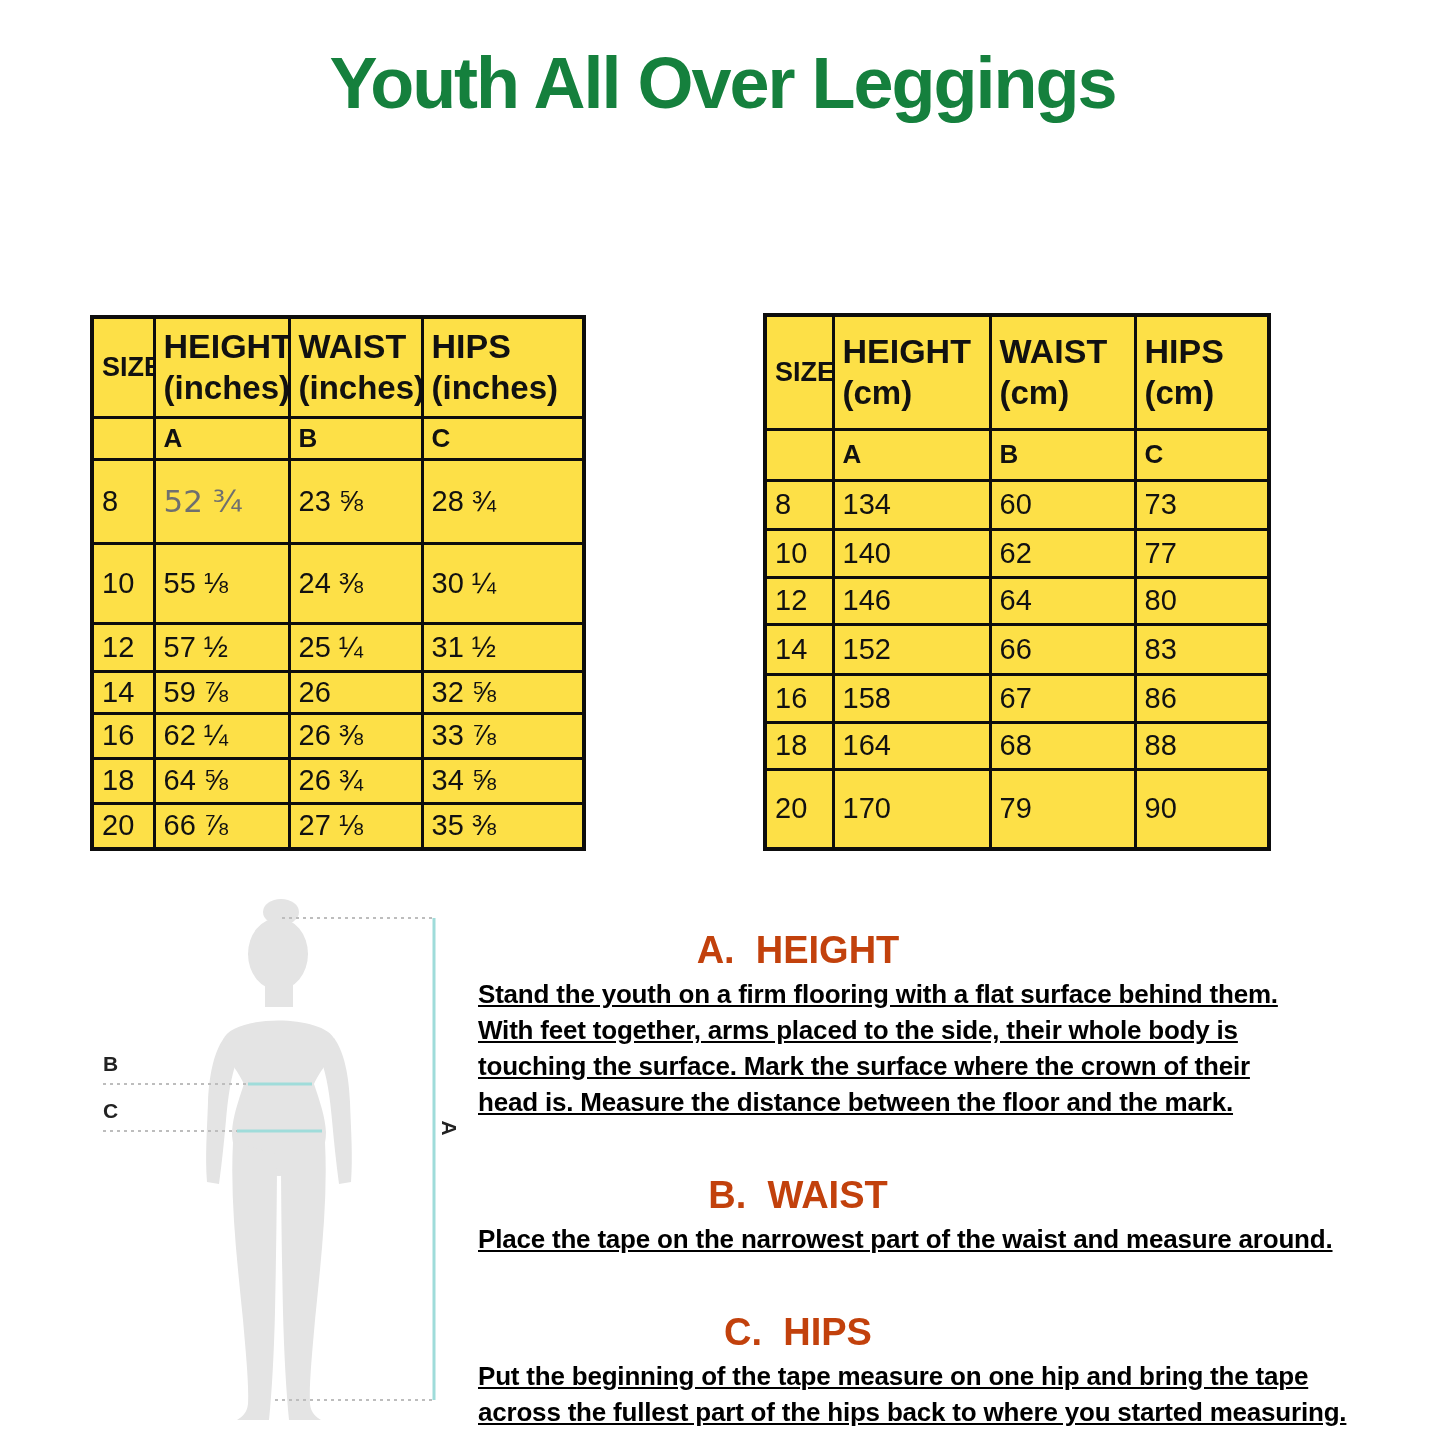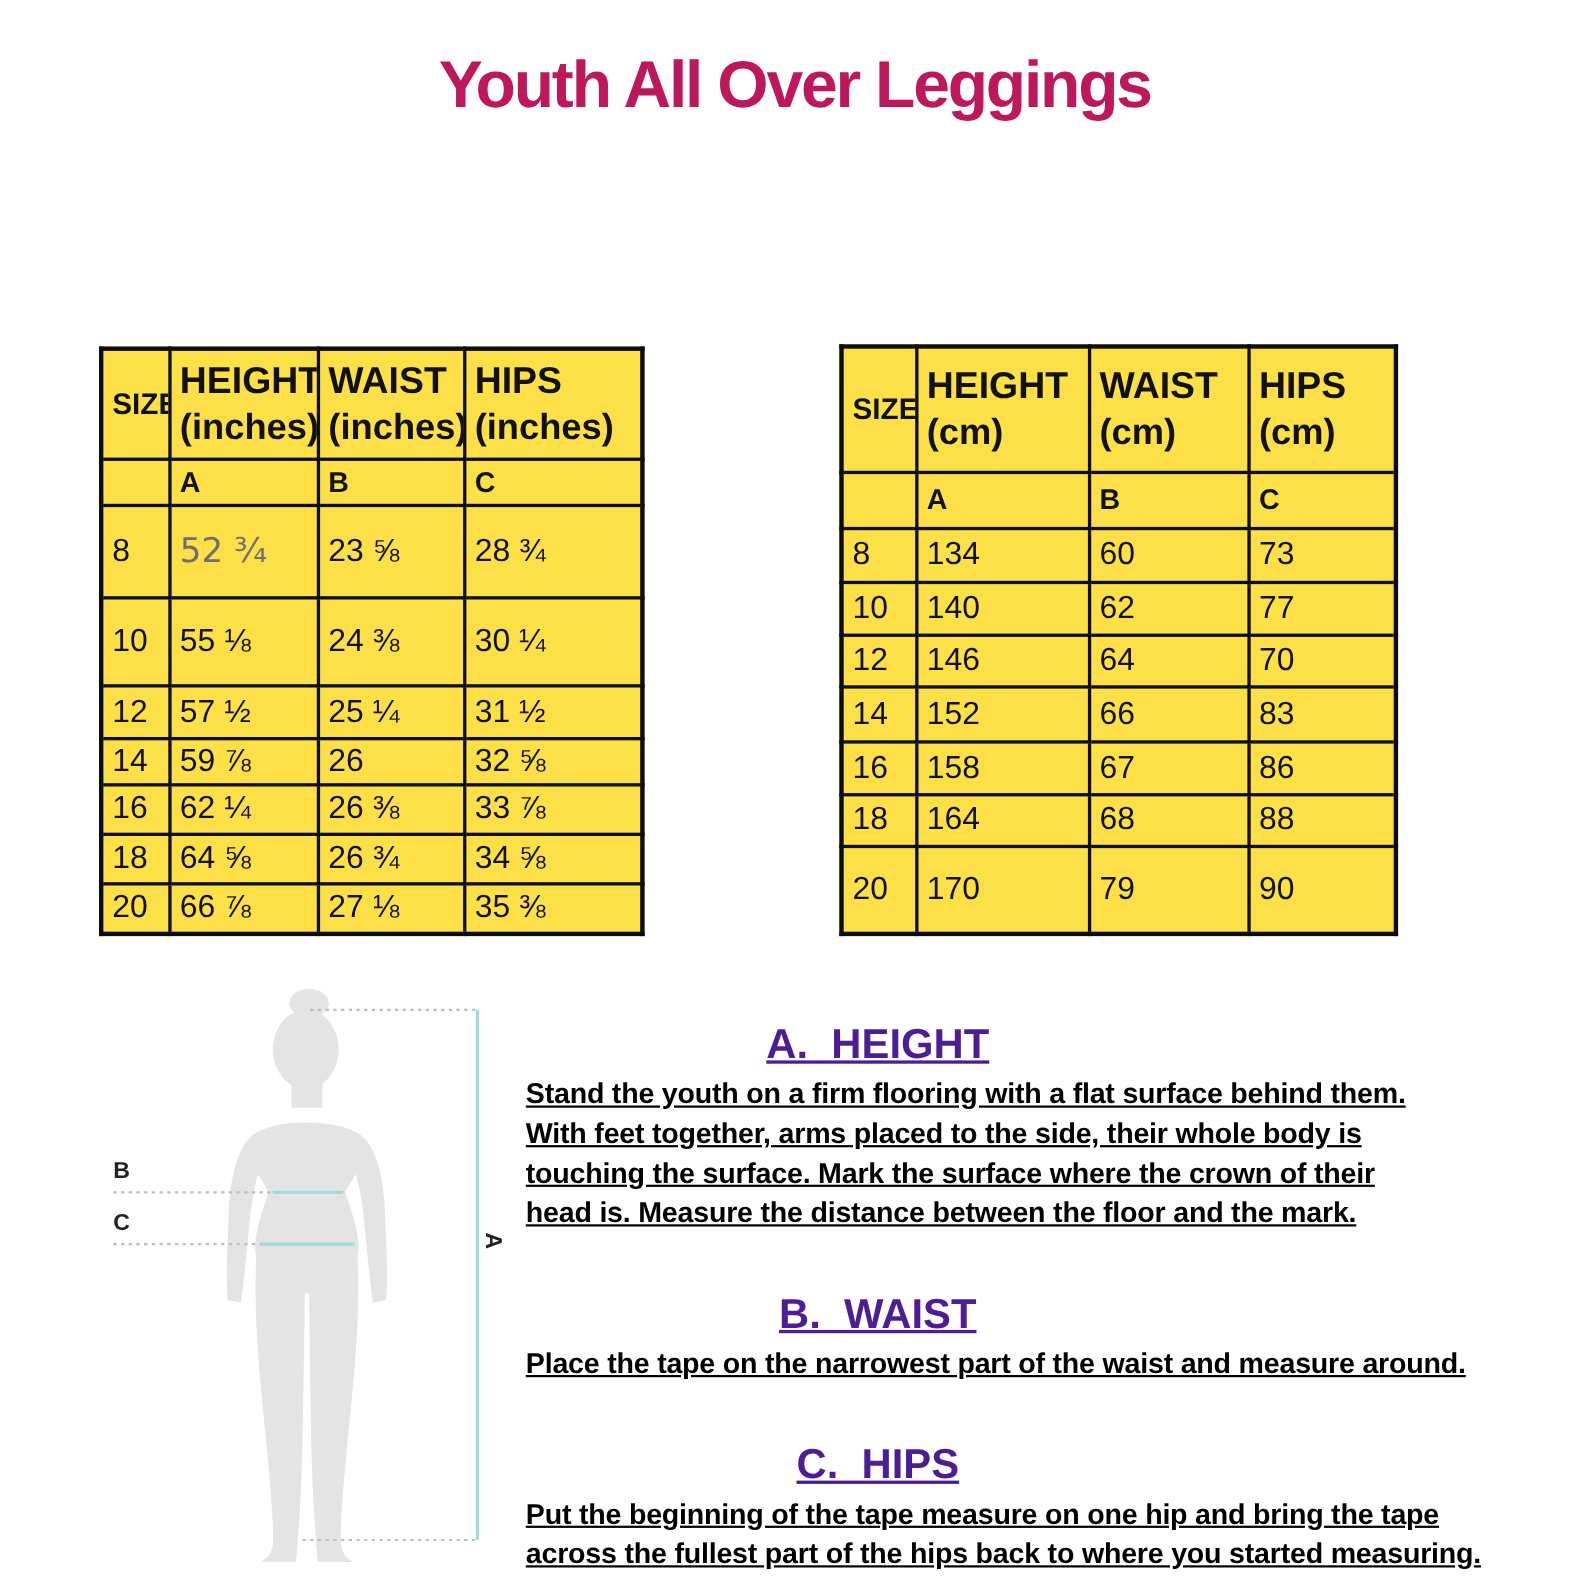--- a/index.html
+++ b/index.html
@@ -4,21 +4,21 @@
 <style>
   html,body { margin:0; padding:0; background:#fff; }
   .page {
     position:relative; width:1445px; height:1445px; background:#ffffff;
     font-family:"Liberation Sans", sans-serif; color:#111; overflow:hidden;
   }
 
   
   .title {
     position:absolute; top:42px; left:0; width:100%; margin:0;
-    text-align:center; font-size:60px; font-weight:800; letter-spacing:-2px; color:#be185d;
+    text-align:center; font-size:72px; font-weight:800; letter-spacing:-2px; color:#15803d;
   }
   .subtitle {
     position:absolute; top:198px; left:0; width:100%;
     text-align:center; font-size:30px; font-weight:400; letter-spacing:1.5px; color:#111;
   }
 
   
   .size-table {
     position:absolute; border-collapse:collapse; table-layout:fixed; background:#fde047;
     border:4px solid #0d0d0d;
@@ -66,21 +66,21 @@
   .diagram { position:absolute; left:60px; top:890px; width:420px; height:555px; }
   .sil  { fill:var(--silhouette-gray,#e4e4e4); }
   .dash { stroke:var(--dashed-gray,#bdbdbd); stroke-width:2; stroke-dasharray:3 4; fill:none; }
   .teal { stroke:var(--accent-teal,#9fdcda); stroke-width:3; fill:none; }
   .diag-label { font-family:"Liberation Sans", sans-serif; font-size:21px; font-weight:700; fill:#222; }
 
   
   .sections { position:absolute; left:478px; top:926px; width:950px; }
   .section-heading {
     width:640px; margin:0; text-align:center; white-space:pre;
-    font-size:38px; font-weight:700; color:#4c1d95; line-height:48px;text-decoration:underline;
+    font-size:38px; font-weight:700; color:#c2410c; line-height:48px;
   }
   .section-body {
     margin:2px 0 0 0; white-space:pre;
     font-size:26px; font-weight:700; letter-spacing:-0.2px;
     line-height:36px; color:#000;text-decoration:underline;
   }
   .section + .section { margin-top:51px; }
 </style>
 </head>
 <body>
@@ -205,21 +205,21 @@
         <tr>
           <td>10</td>
           <td>140</td>
           <td>62</td>
           <td>77</td>
         </tr>
         <tr>
           <td>12</td>
           <td>146</td>
           <td>64</td>
-          <td>70</td>
+          <td>80</td>
         </tr>
         <tr>
           <td>14</td>
           <td>152</td>
           <td>66</td>
           <td>83</td>
         </tr>
         <tr>
           <td>16</td>
           <td>158</td>

